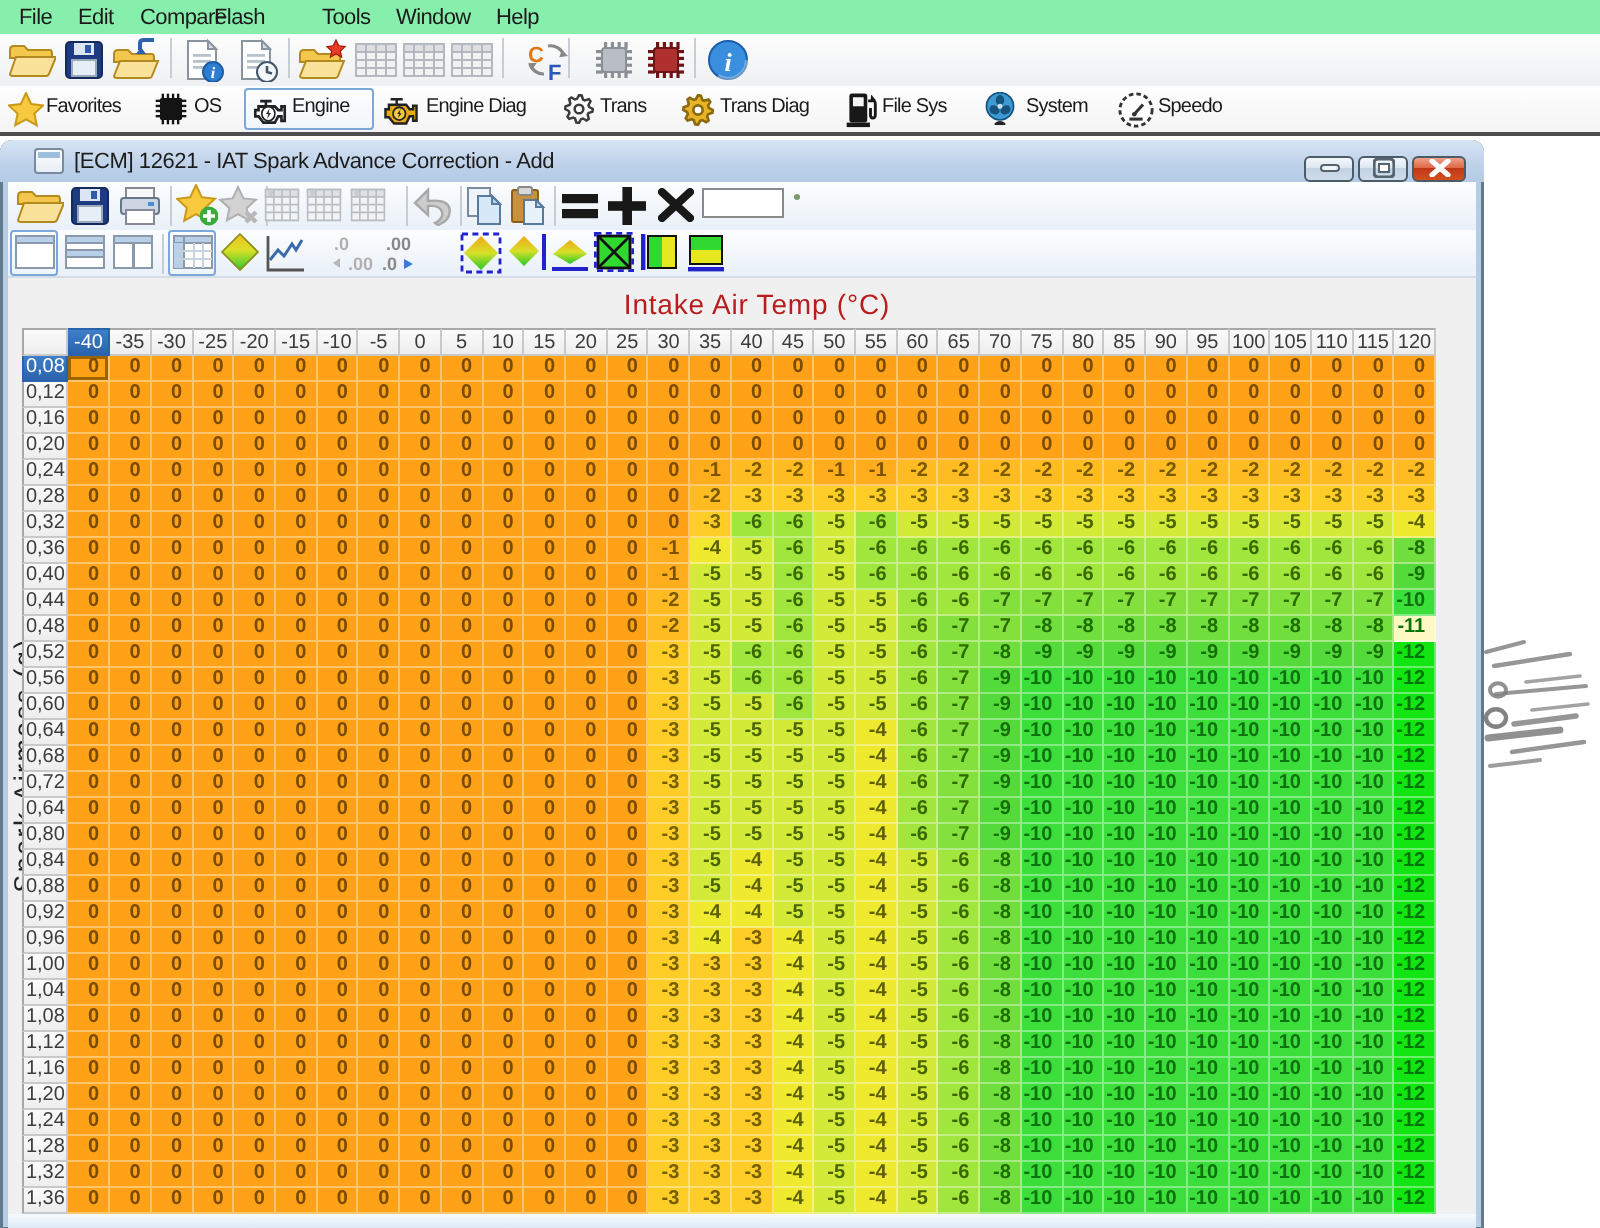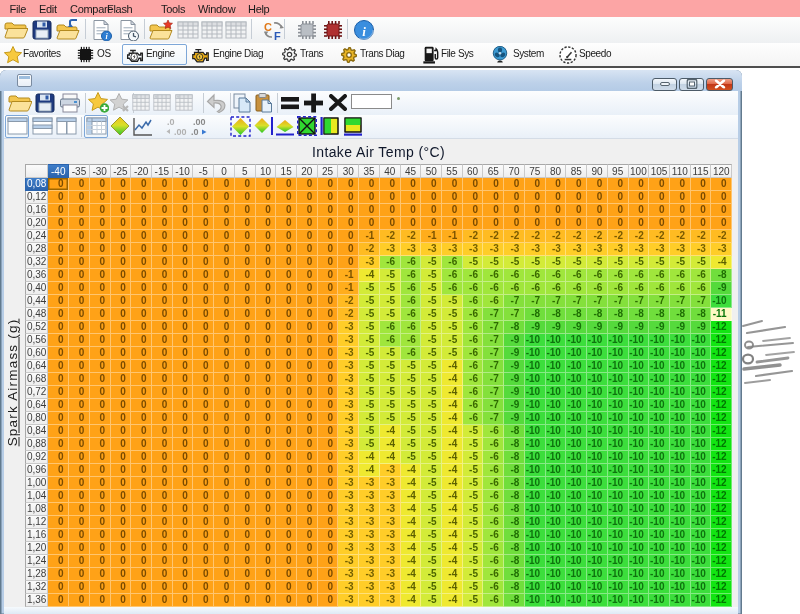--- a/index.html
+++ b/index.html
@@ -1,16 +1,16 @@
 <!DOCTYPE html>
 <html><head><meta charset="utf-8"><style>
 *{margin:0;padding:0;box-sizing:border-box}
 html,body{width:800px;height:614px;overflow:hidden;font-family:"Liberation Sans",sans-serif}
 body{position:relative;background:#fff}
-.menubar{position:absolute;left:0;top:0;width:800px;height:17px;background:#fca5a5;font-size:11px;letter-spacing:-0.3px;color:#1a1a1a}
+.menubar{position:absolute;left:0;top:0;width:800px;height:17px;background:#86efac;font-size:11px;letter-spacing:-0.3px;color:#1a1a1a}
 .menubar span{position:absolute;top:3px}
 .toolbar1{position:absolute;left:0;top:17px;width:800px;height:26px;background:linear-gradient(#fdfdfd,#eef0f2)}
 .catbar{position:absolute;left:0;top:43px;width:800px;height:25px;background:linear-gradient(#fefefe,#f4f4f4);border-bottom:2px solid #4e4e4e;font-size:10px;letter-spacing:-0.4px;color:#1a1a1a}
 .catbar .lbl{position:absolute;top:5px}
 .mdi{position:absolute;left:0;top:69px;width:800px;height:545px;background:#fff}
 
 .win{position:absolute;left:0;top:1px;width:742px;height:545px;border-radius:6px 6px 0 0;
  background:linear-gradient(#cfdef1,#b7cde6 18px,#b7cde6);box-shadow:0 0 0 1.5px #627a8e inset}
 .titlebar{position:absolute;left:0;top:0;width:742px;height:21px;border-radius:6px 6px 0 0;
  background:linear-gradient(#d8e4f3,#bdd1e9 60%,#b4cbe6)}
@@ -21,24 +21,24 @@
  background:linear-gradient(#f4f8fc,#dce6f0 45%,#c2d2e2 46%,#cfdcea)}
 .wbtn.mn{left:652px;width:25px}
 .wbtn.rs{left:679px;width:25px}
 .wbtn.cl{left:706px;width:27px;background:linear-gradient(#f0a088,#e06848 45%,#c03617 46%,#d2501f)}
 .wbtn .g{position:absolute;left:50%;top:50%;transform:translate(-50%,-50%)}
 
 .wcontent{position:absolute;left:4px;top:21px;width:734px;height:524px;background:#f0f0f0;overflow:hidden}
 .tb1{position:absolute;left:0;top:0;width:734px;height:24px;background:linear-gradient(#fcfdfe,#e9f0f8)}
 .tb2{position:absolute;left:0;top:24px;width:734px;height:24px;background:linear-gradient(#fcfdfe,#e9f0f8);border-bottom:1px solid #d4dce6}
 .sep{position:absolute;top:2px;width:1px;height:20px;background:#c6cdd5}
-.xlabel{position:absolute;left:21px;top:53px;width:707px;text-align:center;font-size:14px;letter-spacing:0.4px;color:#0f172a}
+.xlabel{position:absolute;left:21px;top:53px;width:707px;text-align:center;font-size:14px;letter-spacing:0.4px;color:#b91c1c}
 .ylabel{position:absolute;left:-72px;top:284px;width:160px;text-align:center;transform:rotate(-90deg);font-size:13.5px;letter-spacing:1.2px;text-decoration:underline;text-underline-offset:2px;color:#222}
 
-.grid{position:absolute;left:21px;top:73px;display:grid;
+.grid{position:absolute;left:7px;top:73px;display:grid;
  grid-template-columns:23.4px repeat(33,20.73px);
  grid-template-rows:13.5px repeat(33,13.03px);}
 .hc,.hr{background:linear-gradient(#fbfbfb,#ededed);border-right:1px solid #c9c9c9;border-bottom:1px solid #c9c9c9;
  font-size:10px;color:#3c3c3c;text-align:center;line-height:13px;overflow:hidden}
 .hc{border-top:1px solid #a8a8a8}
 .corner{border-left:1px solid #a8a8a8}
 .hr{border-left:1px solid #a8a8a8;line-height:12.6px}
 .hc.sel,.hr.sel{background:linear-gradient(#3f7ec9,#2a63ad);color:#fff;border-color:#2a63ad}
 .c{font-size:10px;font-weight:bold;text-align:right;padding-right:4.5px;line-height:12.6px;
  border-right:1px solid rgba(255,255,255,.38);border-bottom:1px solid rgba(255,255,255,.38);overflow:hidden}
@@ -264,20 +264,21 @@
       <path d="M8.8 11.5 L13.2 6.6" stroke="#333" stroke-width="1.6"></path>
       <circle cx="8.6" cy="11.7" r="1.2" fill="#333"></circle>
       <rect x="6" y="13.5" width="7" height="1.6" fill="#333"></rect>
     </svg>
     <span class="lbl" style="left:579px">Speedo</span>
   </div>
 <div class="mdi">
  <div class="win">
   <div class="titlebar"></div>
   <div class="ticon"></div>
+  <div class="titletxt">[ECM] 12621 - IAT Spark Advance Correction - Add</div>
   <div class="wbtn mn">
         <svg class="g" width="10" height="5">
           <rect x="0.5" y="1" width="9" height="3" rx="1.5" fill="#eef4f9" stroke="#56646f" stroke-width="1"></rect>
         </svg>
       </div>
   <div class="wbtn rs">
         <svg class="g" width="11" height="10">
           <rect x="0.5" y="0.5" width="10" height="9" rx="2" fill="none" stroke="#56646f" stroke-width="1.6"></rect>
           <rect x="3" y="3" width="5" height="4" fill="#fff" stroke="#56646f"></rect>
         </svg>

